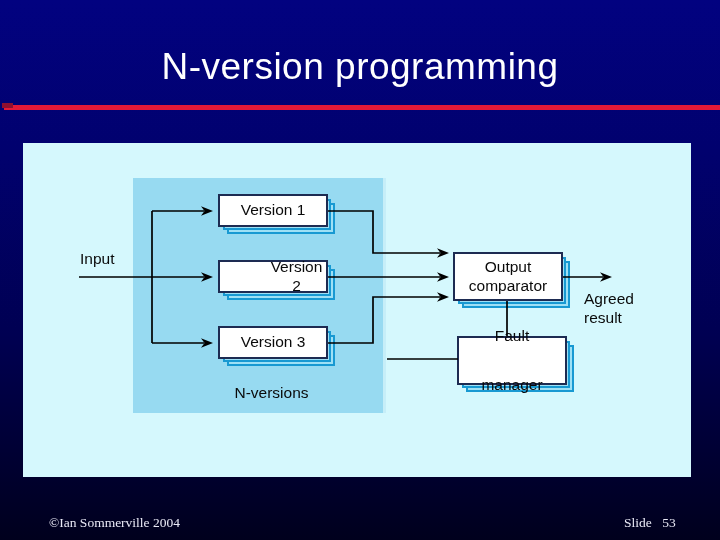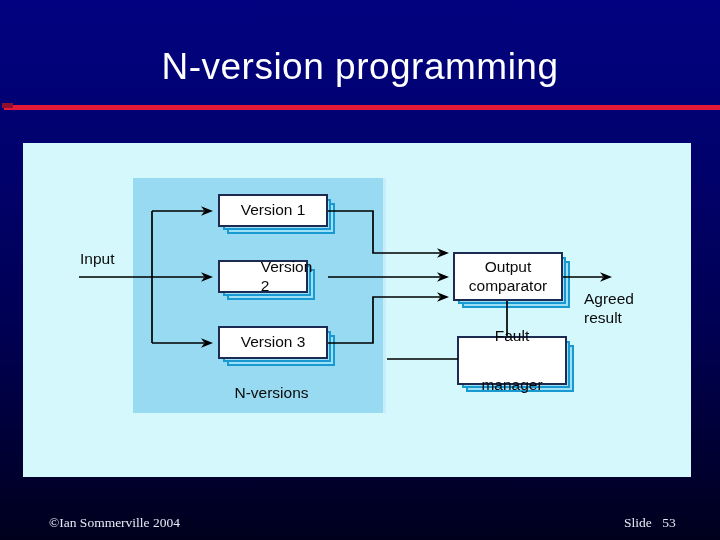--- a/index.html
+++ b/index.html
@@ -16,29 +16,29 @@
   .rule-accent{position:absolute;left:2px;top:103px;width:11px;height:5px;background:#8e1030;}
   .content{position:absolute;left:23px;top:143px;width:668px;height:334px;background:#d5f8fd;}
   .group-box{
     position:absolute;left:133px;top:178px;width:253px;height:235px;
     background:#97daf1;border-right:3px solid #c6eef8;box-sizing:border-box;
   }
   .node{
     position:absolute;box-sizing:border-box;background:#ffffff;
     border:2px solid #1d2b52;color:#0a0a0a;
     display:flex;flex-direction:column;align-items:center;justify-content:center;
-    font-size:15.5px;line-height:1.22;text-align:left;
+    font-size:15.5px;line-height:1.22;text-align:center;
     box-shadow:
       4px 4px 0 -3px #9ee0f5,
       4px 4px 0 -1px #1899d2,
       8px 8px 0 -3px #9ee0f5,
       8px 8px 0 -1px #1899d2;
   }
   .node-v1{left:218px;top:194px;width:110px;height:33px;}
-  .node-v2{left:218px;top:260px;width:90px;height:33px;padding-left:47px;}
+  .node-v2{left:218px;top:260px;width:110px;height:33px;padding-left:47px;}
   .node-v3{left:218px;top:326px;width:110px;height:33px;}
   .node-oc{left:453px;top:252px;width:110px;height:49px;}
   .node-fm{left:457px;top:336px;width:110px;height:49px;gap:30px;}
   .diagram-label{position:absolute;color:#0a0a0a;font-size:15.5px;line-height:1.2;}
   .label-input{left:80px;top:250px;}
   .label-group{left:133px;top:384px;width:277px;text-align:center;}
   .label-agreed{left:584px;top:290px;}
   .connectors{position:absolute;left:0;top:0;width:720px;height:540px;pointer-events:none;}
   .footer-left{position:absolute;left:49px;top:515px;color:#e9e9f6;font-family:"Liberation Serif",serif;font-size:13.5px;}
   .footer-center{position:absolute;left:280px;top:514px;color:#eeeefb;font-family:"Liberation Serif",serif;font-size:13.5px;font-weight:bold;}

